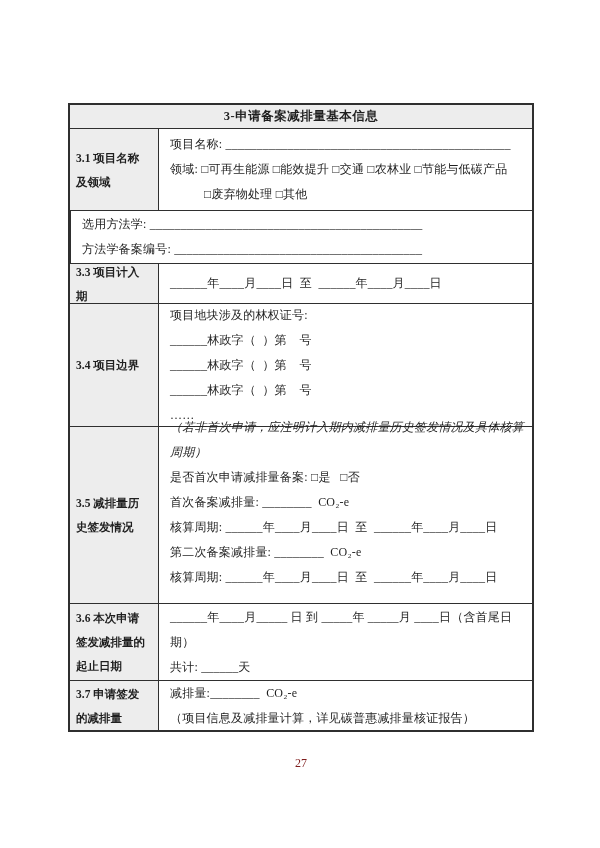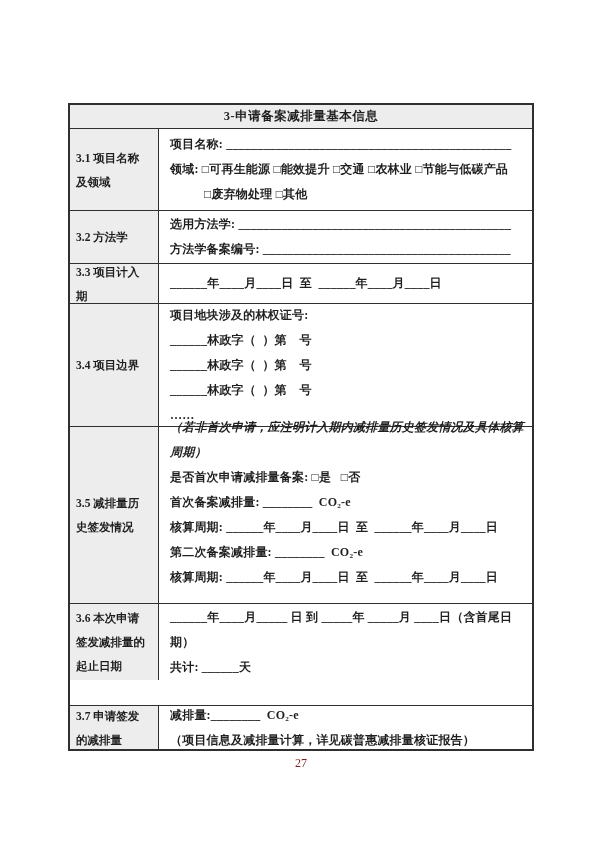--- a/index.html
+++ b/index.html
@@ -29,32 +29,31 @@
     display:flex; align-items:center;
   }
   .cell-content {
     flex:1 1 auto; border-left:1px solid #2f2f2f; background:#fff;
     padding:3px 8px 3px 11px;
     display:flex; flex-direction:column; justify-content:center;
   }
   .line {
     font-size:12px; line-height:25px; white-space:pre-wrap;
     letter-spacing:0.2px;
-    font-weight:bold;
   }
   .indent { margin-left:34px; }
   .note-italic { font-style:italic; }
 
   .r1 { height:82px; }
   .r2 { height:53px; }
   .r3 { height:40px; }
   .r4 { height:123px; }
   .r5 { height:177px; }
   .r6 { height:77px; }
-  .r7 { height:44px;margin-top:25px; }
+  .r7 { height:50px; }
 
   .page-number {
     position:absolute; left:68px; top:756px; width:466px;
     text-align:center; font-size:12px; color:#7f1d1d;
   }
 </style>
 </head>
 <body>
 
 <div class="sheet">
@@ -66,21 +65,20 @@
     <div class="row r1">
       <div class="cell-label">3.1 项目名称及领域</div>
       <div class="cell-content">
         <div class="line">项目名称: ______________________________________________</div>
         <div class="line">领域: □可再生能源 □能效提升 □交通 □农林业 □节能与低碳产品</div>
         <div class="line indent">□废弃物处理 □其他</div>
       </div>
     </div>
 
     <div class="row r2">
-      <div class="cell-label">3.2 方法学</div>
       <div class="cell-content">
         <div class="line">选用方法学: ____________________________________________</div>
         <div class="line">方法学备案编号: ________________________________________</div>
       </div>
     </div>
 
     <div class="row r3">
       <div class="cell-label">3.3 项目计入期</div>
       <div class="cell-content">
         <div class="line">______年____月____日  至  ______年____月____日</div>

